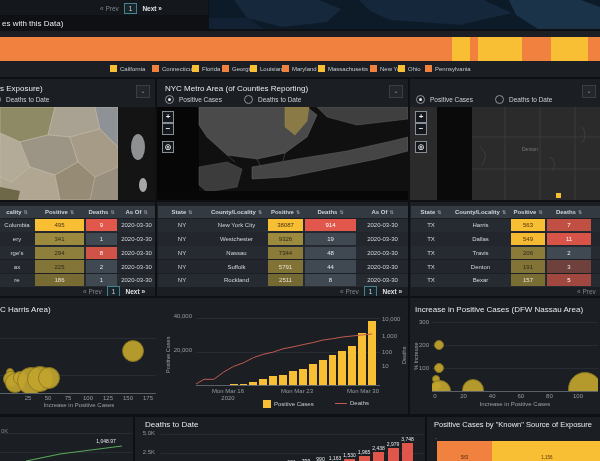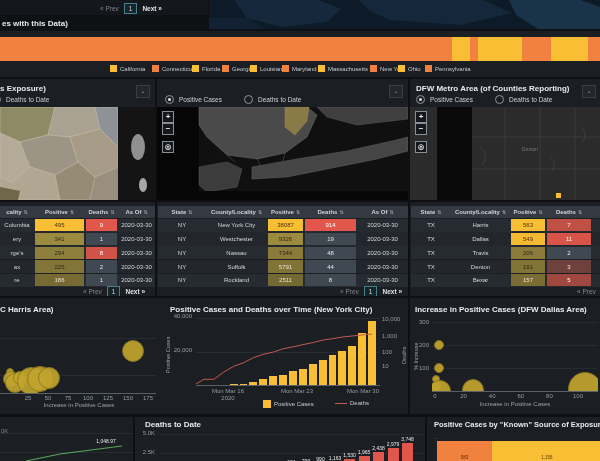--- a/index.html
+++ b/index.html
@@ -1,18 +1,18 @@
 <!DOCTYPE html>
 <html><head>
 <meta charset="utf-8">
 <style>
   html,body{margin:0;background:#000}
   #app{position:relative;width:600px;height:461px;background:#0e1013;font-family:"Liberation Sans",sans-serif;overflow:hidden}
   .panel{position:absolute;background:#1b1f24;overflow:hidden}
-  .ttl{position:absolute;font-size:8px;font-weight:bold;color:#e6e9ed;white-space:nowrap}
+  .ttl{position:absolute;font-size:8px;font-weight:normal;color:#e6e9ed;white-space:nowrap}
   .tick{position:absolute;font-size:6px;color:#959ba3;white-space:nowrap}
   .tick.r{text-align:right}
   .axlbl{position:absolute;font-size:6px;color:#9aa0a7;white-space:nowrap;text-align:center}
   .vlbl{transform:rotate(-90deg);transform-origin:left top;font-size:5.5px}
   .radios{position:absolute;display:flex}
   .radio{display:flex;align-items:center;margin-right:22px}
   .rc{width:7px;height:7px;border:1px solid #8d939b;border-radius:50%;margin-right:5px;position:relative;flex:none}
   .rc.sel::after{content:"";position:absolute;left:1.5px;top:1.5px;width:3px;height:3px;background:#e8eaee;border-radius:50%}
   .rl{font-size:6.5px;color:#ccd1d6;white-space:nowrap}
   .mini-dd{position:absolute;width:12px;height:11px;background:#23272c;border:1px solid #3a3f46;color:#9aa1a8;font-size:6px;text-align:center;line-height:10px}
@@ -137,20 +137,21 @@
       <path d="M12,75 L30,60 L55,68 L60,93 L0,93 L0,70 Z" fill="#b0a692" stroke="#c9c0aa" stroke-width="0.5"></path>
       <path d="M55,68 L78,55 L95,70 L90,93 L60,93 Z" fill="#968c76" stroke="#c9c0aa" stroke-width="0.5"></path>
       <path d="M0,80 L20,84 L18,93 L0,93 Z" fill="#6e6848"></path>
       <rect x="118" y="0" width="37" height="93" fill="#141414"></rect>
       <ellipse cx="138" cy="40" rx="7" ry="13" fill="#8e9092"></ellipse>
       <ellipse cx="143" cy="78" rx="4" ry="7" fill="#a5a7a9"></ellipse>
     </svg>
   </div>
 
   <div class="panel" id="p-map-1" style="left:157px;top:79px;width:251px;height:121px">
+    <div class="ttl" style="left:8px;top:5px">NYC Metro Area (of Counties Reporting)</div>
     <div class="radios" id="radios-1" style="left:8px;top:16px">
         <div class="radio">
           <div class="rc sel"></div>
           <div class="rl">Positive Cases</div>
         </div>
         <div class="radio">
           <div class="rc"></div>
           <div class="rl">Deaths to Date</div>
         </div>
       </div>
@@ -165,21 +166,20 @@
       <path d="M42,60 L70,55 L85,62 L80,80 L50,85 L42,78 Z" fill="#3c3c3c" stroke="#5a5a5a" stroke-width="0.5"></path>
       <path d="M70,48 L78,55 M100,52 L104,60 M128,46 L126,54" stroke="#5f5f5f" stroke-width="0.5" fill="none"></path>
       <rect y="84" width="251" height="9" fill="#070707"></rect>
     </svg>
     <div class="zctl" style="left:5px;top:32px">+</div>
     <div class="zctl" style="left:5px;top:44px">−</div>
     <div class="zctl" style="left:5px;top:62px;font-size:7px">◎</div>
   </div>
 
   <div class="panel" id="p-map-2" style="left:410px;top:79px;width:190px;height:121px">
-    <div class="ttl" style="left:6px;top:5px">DFW Metro Area (of Counties Reporting)</div>
     <div class="radios" id="radios-2" style="left:6px;top:16px">
         <div class="radio">
           <div class="rc sel"></div>
           <div class="rl">Positive Cases</div>
         </div>
         <div class="radio">
           <div class="rc"></div>
           <div class="rl">Deaths to Date</div>
         </div>
       </div>
@@ -463,21 +463,20 @@
         <div class="tick" style="left: 58px; top: 97px; width: 20px; text-align: center; position: absolute;">75</div>
         <div class="tick" style="left: 78px; top: 97px; width: 20px; text-align: center; position: absolute;">100</div>
         <div class="tick" style="left: 98px; top: 97px; width: 20px; text-align: center; position: absolute;">125</div>
         <div class="tick" style="left: 118px; top: 97px; width: 20px; text-align: center; position: absolute;">150</div>
         <div class="tick" style="left: 138px; top: 97px; width: 20px; text-align: center; position: absolute;">175</div>
       </div>
     <div class="axlbl" style="left:0;top:104px;width:158px">Increase in Positive Cases</div>
   </div>
 
   <div class="panel" id="p-chart-1" style="left:158px;top:298px;width:250px;height:116px">
-    <div class="ttl" style="left:12px;top:7px">Positive Cases and Deaths over Time (New York City)</div>
     <div class="axlbl vlbl" style="left:7px;top:75px">Positive Cases</div>
     <div class="axlbl vlbl" style="left:243px;top:66px">Deaths</div>
     <div class="grid" style="left:38px;top:20px;width:184px"></div>
     <div class="grid" style="left:38px;top:54px;width:184px"></div>
     <div class="plot" id="nyc-plot" style="left:38px;top:20px;width:184px;height:67px">
         <div class="nbar" style="left: 4px; width: 7.88889px; height: 0.5px;"></div>
         <div class="nbar" style="left: 13.8889px; width: 7.88889px; height: 0.5px;"></div>
         <div class="nbar" style="left: 23.7778px; width: 7.88889px; height: 0.5px;"></div>
         <div class="nbar" style="left: 33.6667px; width: 7.88889px; height: 0.775525px;"></div>
         <div class="nbar" style="left: 43.5556px; width: 7.88889px; height: 1.36345px;"></div>
@@ -517,21 +516,21 @@
           <div class="ll">Positive Cases</div>
         </div>
         <div class="leg" style="left: 177px; top: 0px;">
           <div style="width: 12px; height: 1px; background: rgb(192, 91, 77); margin-right: 3px;"></div>
           <div class="ll">Deaths</div>
         </div>
       </div>
   </div>
 
   <div class="panel" id="p-chart-2" style="left:410px;top:298px;width:190px;height:116px">
-    <div class="ttl" style="left:5px;top:7px">Increase in Positive Cases (DFW Dallas Area)</div>
+    <div class="ttl" style="left:5px;top:7px">Increase in Positive Cases (DFW Nassau Area)</div>
     <div class="axlbl vlbl" style="left:3px;top:72px">% Increase</div>
     <div class="plot" id="dfw-plot" style="left:22px;top:18px;width:166px;height:75px">
       <div class="grid" style="left:0;top:6px;width:166px"></div>
       <div class="grid" style="left:0;top:29px;width:166px"></div>
       <div class="grid" style="left:0;top:52px;width:166px"></div>
     <div class="bubble" style="left: 1.86px; top: 23.85px; width: 8px; height: 8px;"></div>
         <div class="bubble" style="left: 1.86px; top: 47.31px; width: 8px; height: 8px;"></div>
         <div class="bubble" style="left: 0px; top: 59.35px; width: 6px; height: 6px;"></div>
         <div class="bubble" style="left: -1px; top: 64.56px; width: 8px; height: 8px;"></div>
         <div class="bubble" style="left: -2.71px; top: 63.62px; width: 20px; height: 20px;"></div>

